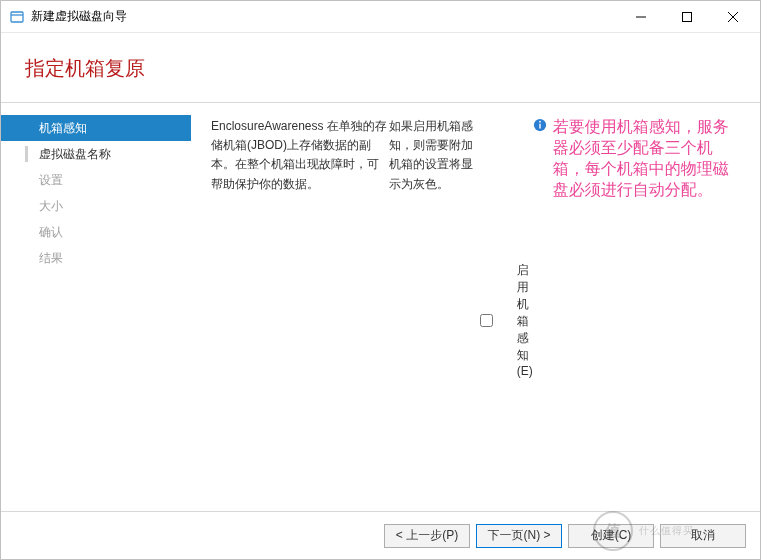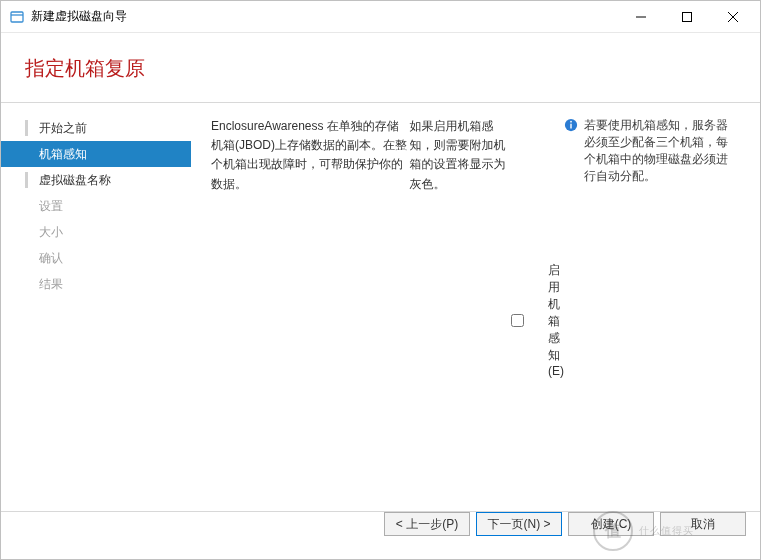--- a/index.html
+++ b/index.html
@@ -26,25 +26,25 @@
 .nav-item.done { color: #333; }
 .nav-item.active { background: #2083c5; color: #fff; }
 .nav-item.done::before { content: ""; position: absolute; left: 24px; top: 5px; bottom: 5px; width: 3px; background: #d0d0d0; }
 
 
 .content { flex: 1; padding: 14px 26px 8px 20px; font-size: 12px; color: #333; display: flex; flex-direction: row; }
 .content .desc { line-height: 1.6; margin-bottom: 14px; }
 .checkbox-row { display: flex; align-items: center; gap: 24px; margin-top: 20px; }
 .checkbox-row input { width: 13px; height: 13px; accent-color: #666; }
 .spacer { flex: 1; }
-.info-row { display: flex; align-items: flex-start; gap: 6px; font-size: 12px; color: #404040; padding-bottom: 10px; }
+.info-row { display: flex; align-items: flex-start; gap: 6px; font-size: 16px; color: #ec4899; padding-bottom: 10px; }
 .info-icon { width: 14px; height: 14px; flex-shrink: 0; margin-top: 1px; }
 
 
-.footer { border-top: 1px solid #d8d8d8; height: 48px; display: flex; justify-content: flex-end; padding: 0 14px; gap: 6px; position: relative; }
+.footer { border-top: 1px solid #d8d8d8; height: 48px; display: flex; align-items: center; justify-content: flex-end; padding: 0 14px; gap: 6px; position: relative; }
 .footer button { min-width: 86px; height: 24px; font-size: 12px; background: #f3f3f3; border: 1px solid #adadad; color: #333; padding: 0 10px; cursor: pointer; }
 .footer button.primary-outline { border: 1px solid #0078d7; }
 
 
 .watermark { position: absolute; right: 66px; bottom: 8px; opacity: 0.28; pointer-events: none; display: flex; align-items: center; gap: 6px; }
 .watermark .wm-circle { width: 40px; height: 40px; border-radius: 50%; border: 2px solid #555; display: flex; align-items: center; justify-content: center; font-size: 16px; color: #555; font-weight: bold; }
 .watermark .wm-text { font-size: 10px; color: #555; letter-spacing: 1px; }
 </style>
 </head>
 <body>
@@ -79,21 +79,20 @@
     </div>
   </div>
 
   <div class="wizard-header">
     <div class="heading">指定机箱复原</div>
   </div>
 
   <div class="wizard-body">
 
     <div class="nav">
-      <div class="nav-item done">开始之前</div>
       <div class="nav-item active">机箱感知</div>
       <div class="nav-item done">虚拟磁盘名称</div>
       <div class="nav-item">设置</div>
       <div class="nav-item">大小</div>
       <div class="nav-item">确认</div>
       <div class="nav-item">结果</div>
     </div>
 
     <div class="content">
       <div class="desc">EnclosureAwareness 在单独的存储机箱(JBOD)上存储数据的副本。在整个机箱出现故障时，可帮助保护你的数据。</div>

